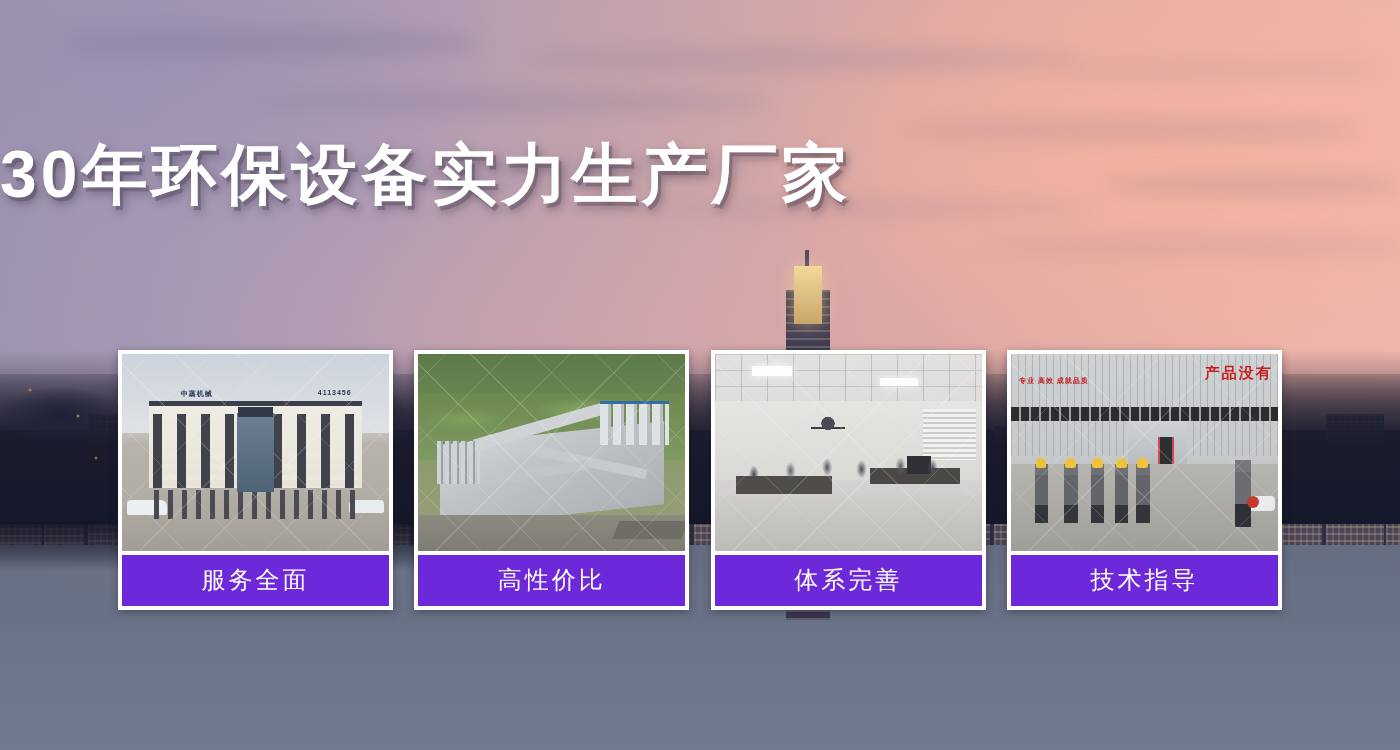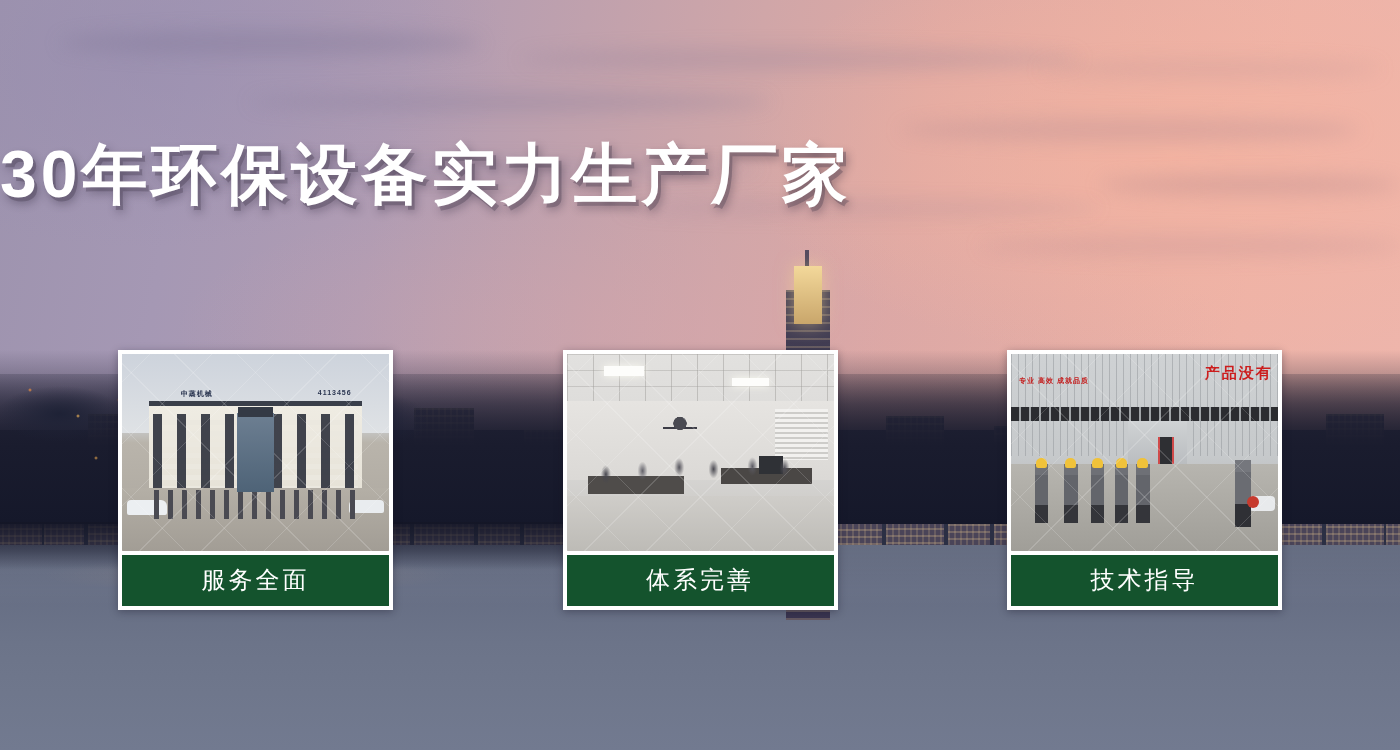--- a/index.html
+++ b/index.html
@@ -180,21 +180,21 @@
     flex-direction:column;
   }
   .card-photo{
     position:relative;
     width:100%; height:200px;
     overflow:hidden;
     background:#8d8f96;
   }
   .card-label{
     height:52px;
-    background:#14532d;
+    background:#6d28d9;
     color:#fff;
     font-size:24px;
     letter-spacing:3px;
     display:flex; align-items:center; justify-content:center;
     margin-top:4px;
   }
   .wm{
     position:absolute; inset:0;
     background-image:
       repeating-linear-gradient(45deg,  rgba(255,255,255,.16) 0 1px, rgba(255,255,255,0) 1px 44px),
@@ -403,20 +403,36 @@
         <div class="b-phone">4113456</div>
         <div class="b-ground"></div>
         <div class="b-car-l"></div>
         <div class="b-car-r"></div>
         <div class="b-people"></div>
         <div class="wm"></div>
       </div>
       <div class="card-label">服务全面</div>
     </div>
 
+    <div class="card">
+      <div class="card-photo p2">
+        <div class="g-far"></div>
+        <div class="g-field"></div>
+        <div class="plant"></div>
+        <div class="conv1"></div>
+        <div class="conv2"></div>
+        <div class="conv3"></div>
+        <div class="silos"></div>
+        <div class="stacks"></div>
+        <div class="ground"></div>
+        <div class="road"></div>
+        <div class="wm"></div>
+      </div>
+      <div class="card-label">高性价比</div>
+    </div>
 
     <div class="card">
       <div class="card-photo p3">
         <div class="ceil"></div>
         <div class="lamp1"></div>
         <div class="lamp2"></div>
         <div class="wall"></div>
         <div class="decal"></div>
         <div class="blinds"></div>
         <div class="floor"></div>

